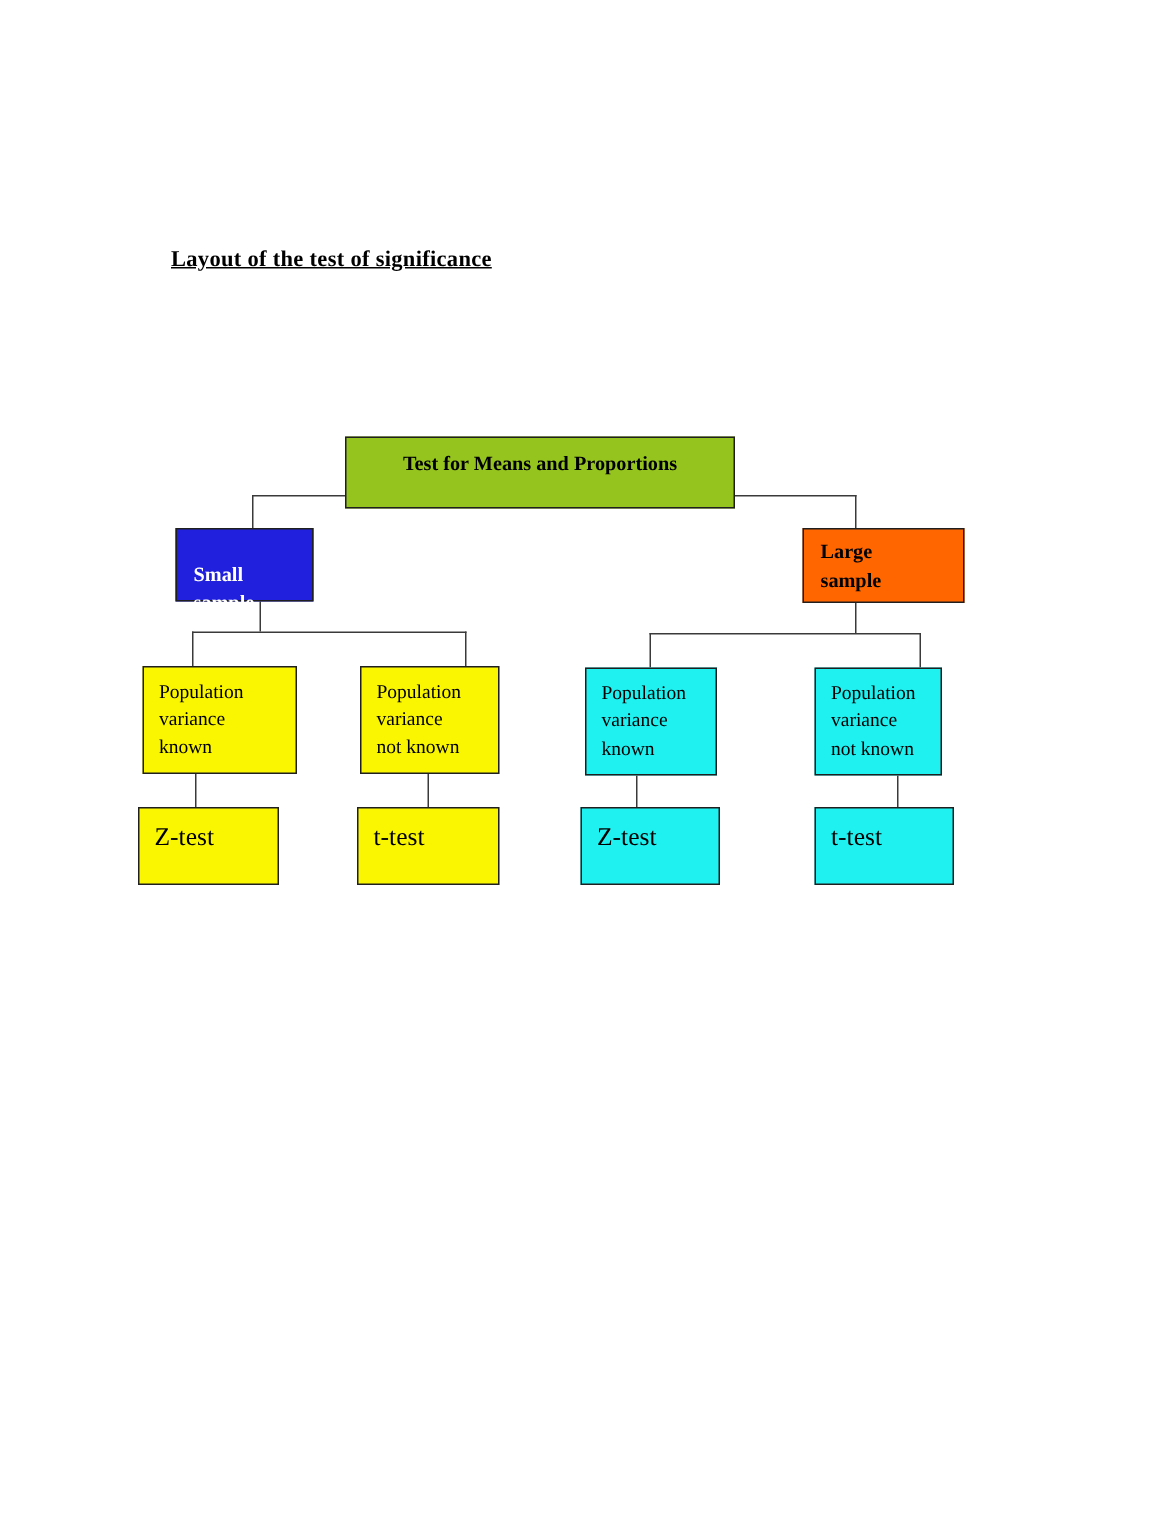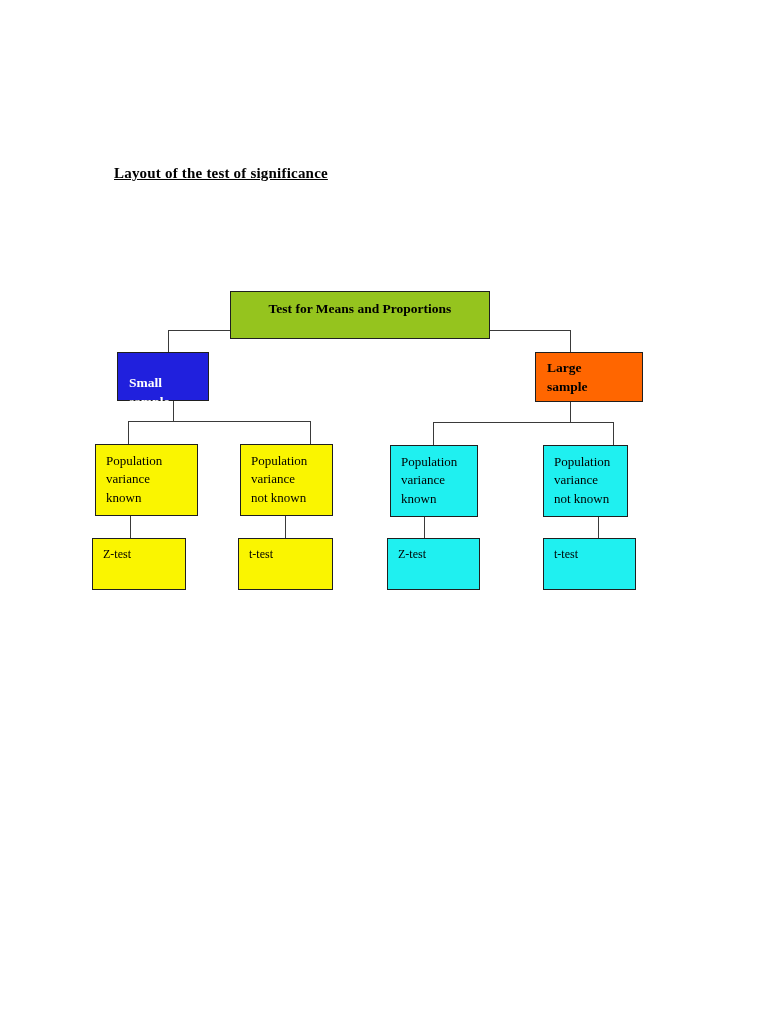--- a/index.html
+++ b/index.html
@@ -57,21 +57,21 @@
     background: var(--large-orange, #FF6600);
     font-weight: bold;
     font-size: 13.5px;
     padding: 5px 0 0 11px;
   }
   .box-var {
     font-size: 13px;
     padding: 7px 0 0 10px;
   }
   .box-test {
-    font-size: 12px;
+    font-size: 17px;
     padding: 7px 0 0 10px;
   }
   .bg-yellow { background: var(--yellow, #FAF500); }
   .bg-cyan   { background: var(--cyan, #1FF0F0); }
 
   .v1  { left: 95px;  top: 444px; width: 103px; height: 72px; }
   .v2  { left: 240px; top: 444px; width: 93px;  height: 72px; }
   .v3  { left: 390px; top: 445px; width: 88px;  height: 72px; }
   .v4  { left: 543px; top: 445px; width: 85px;  height: 72px; }
 

